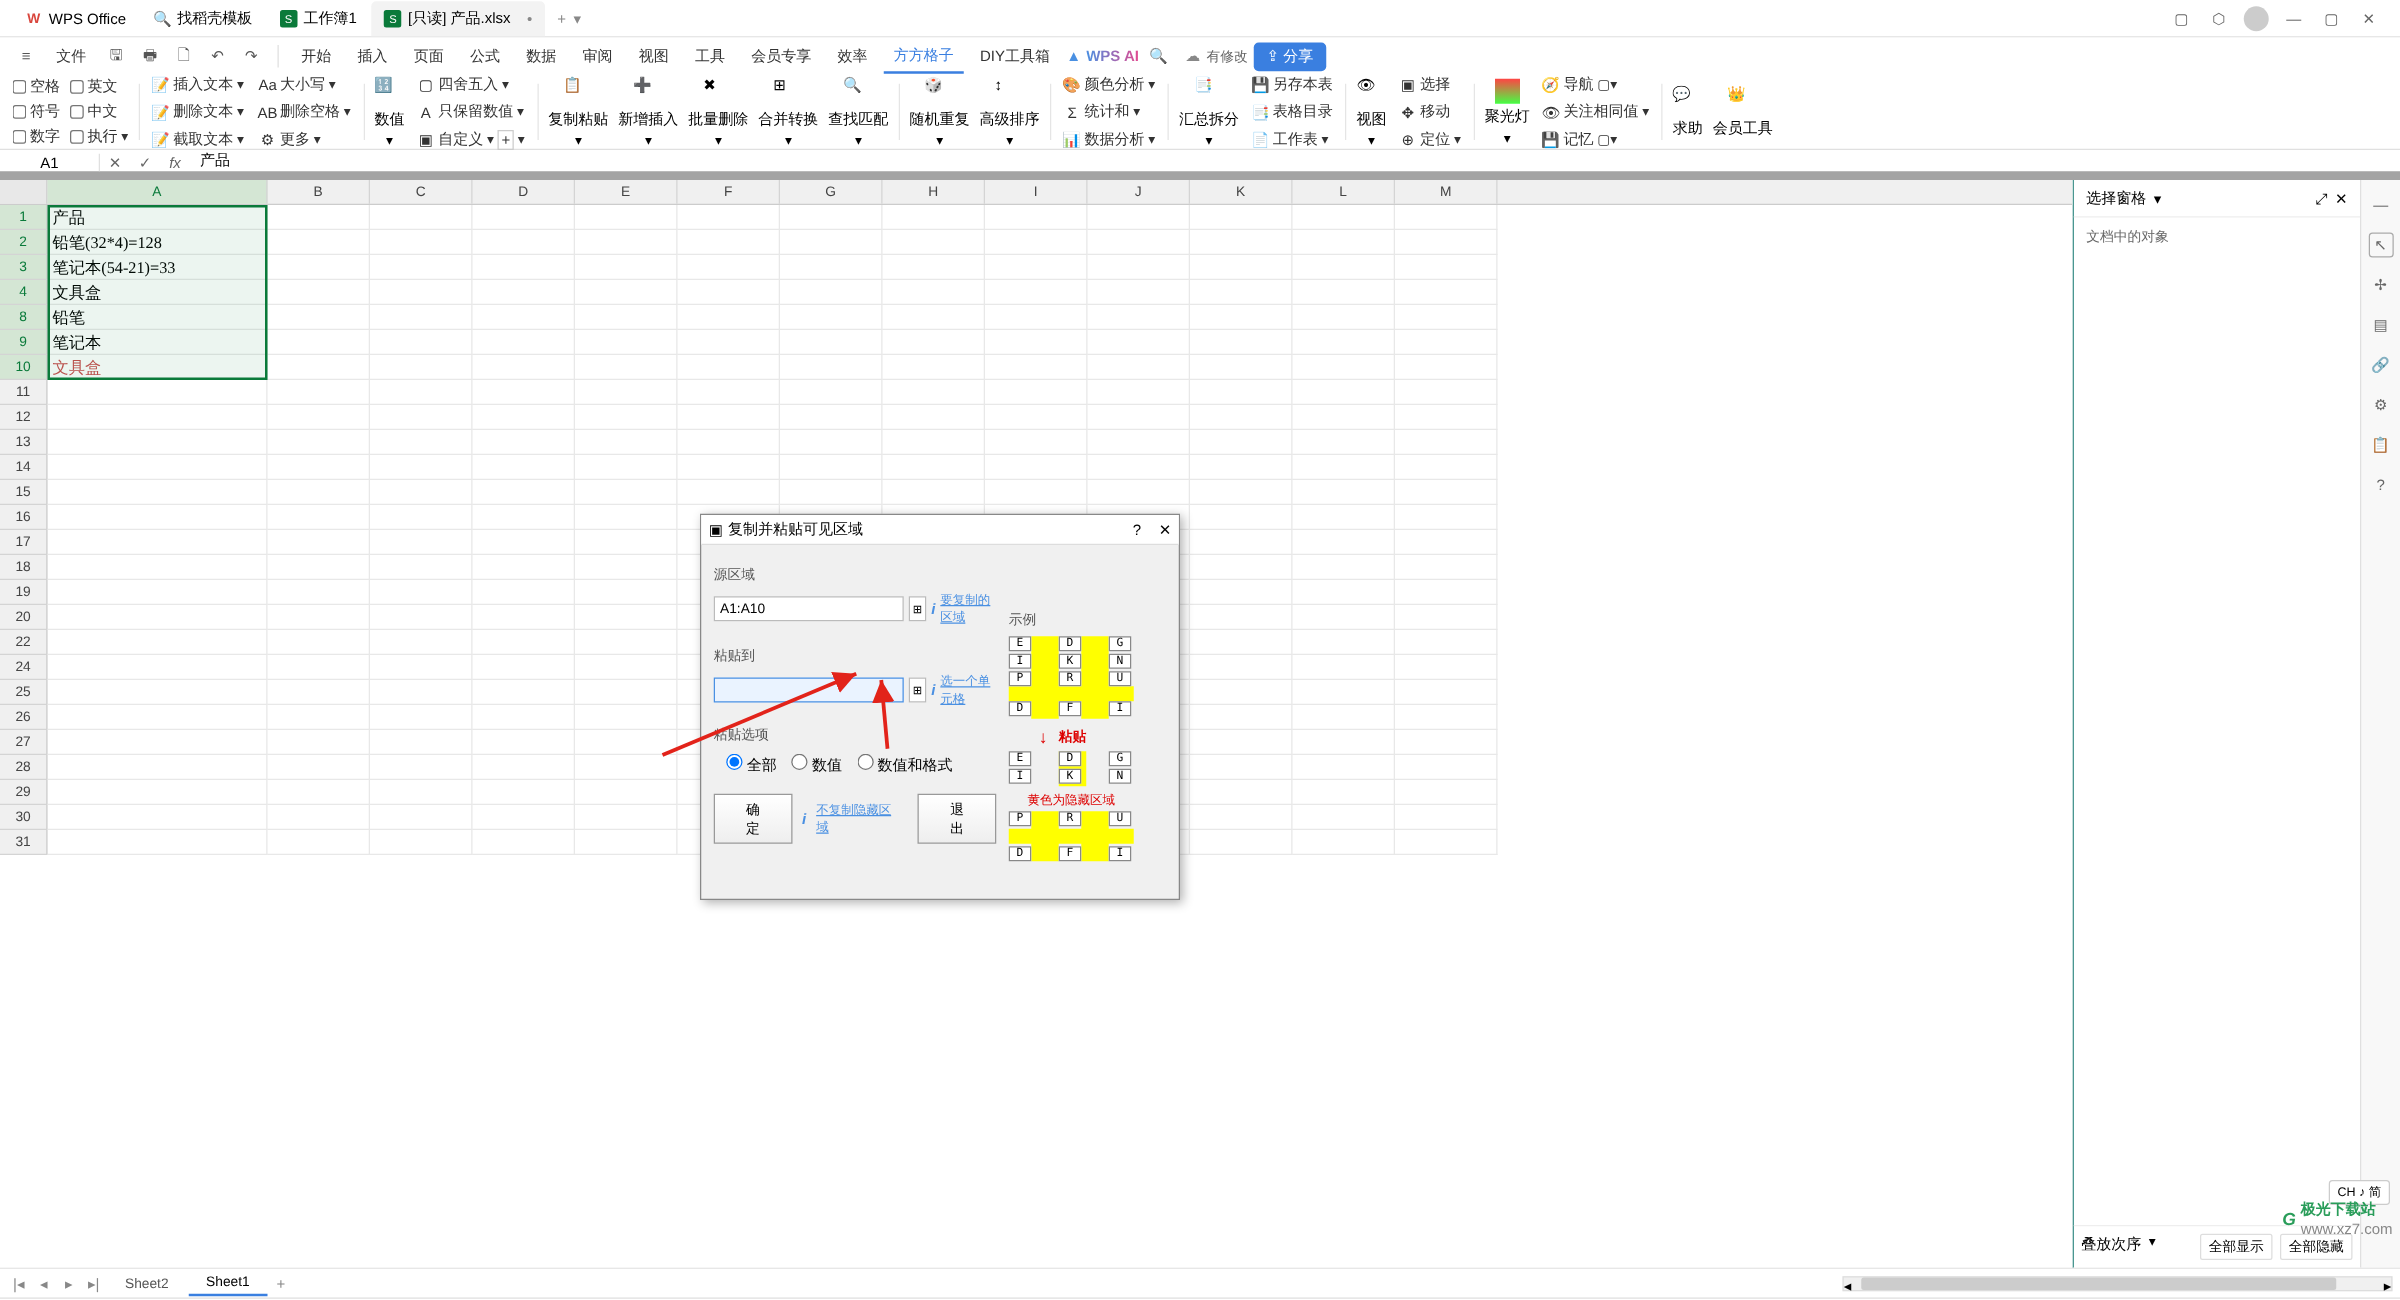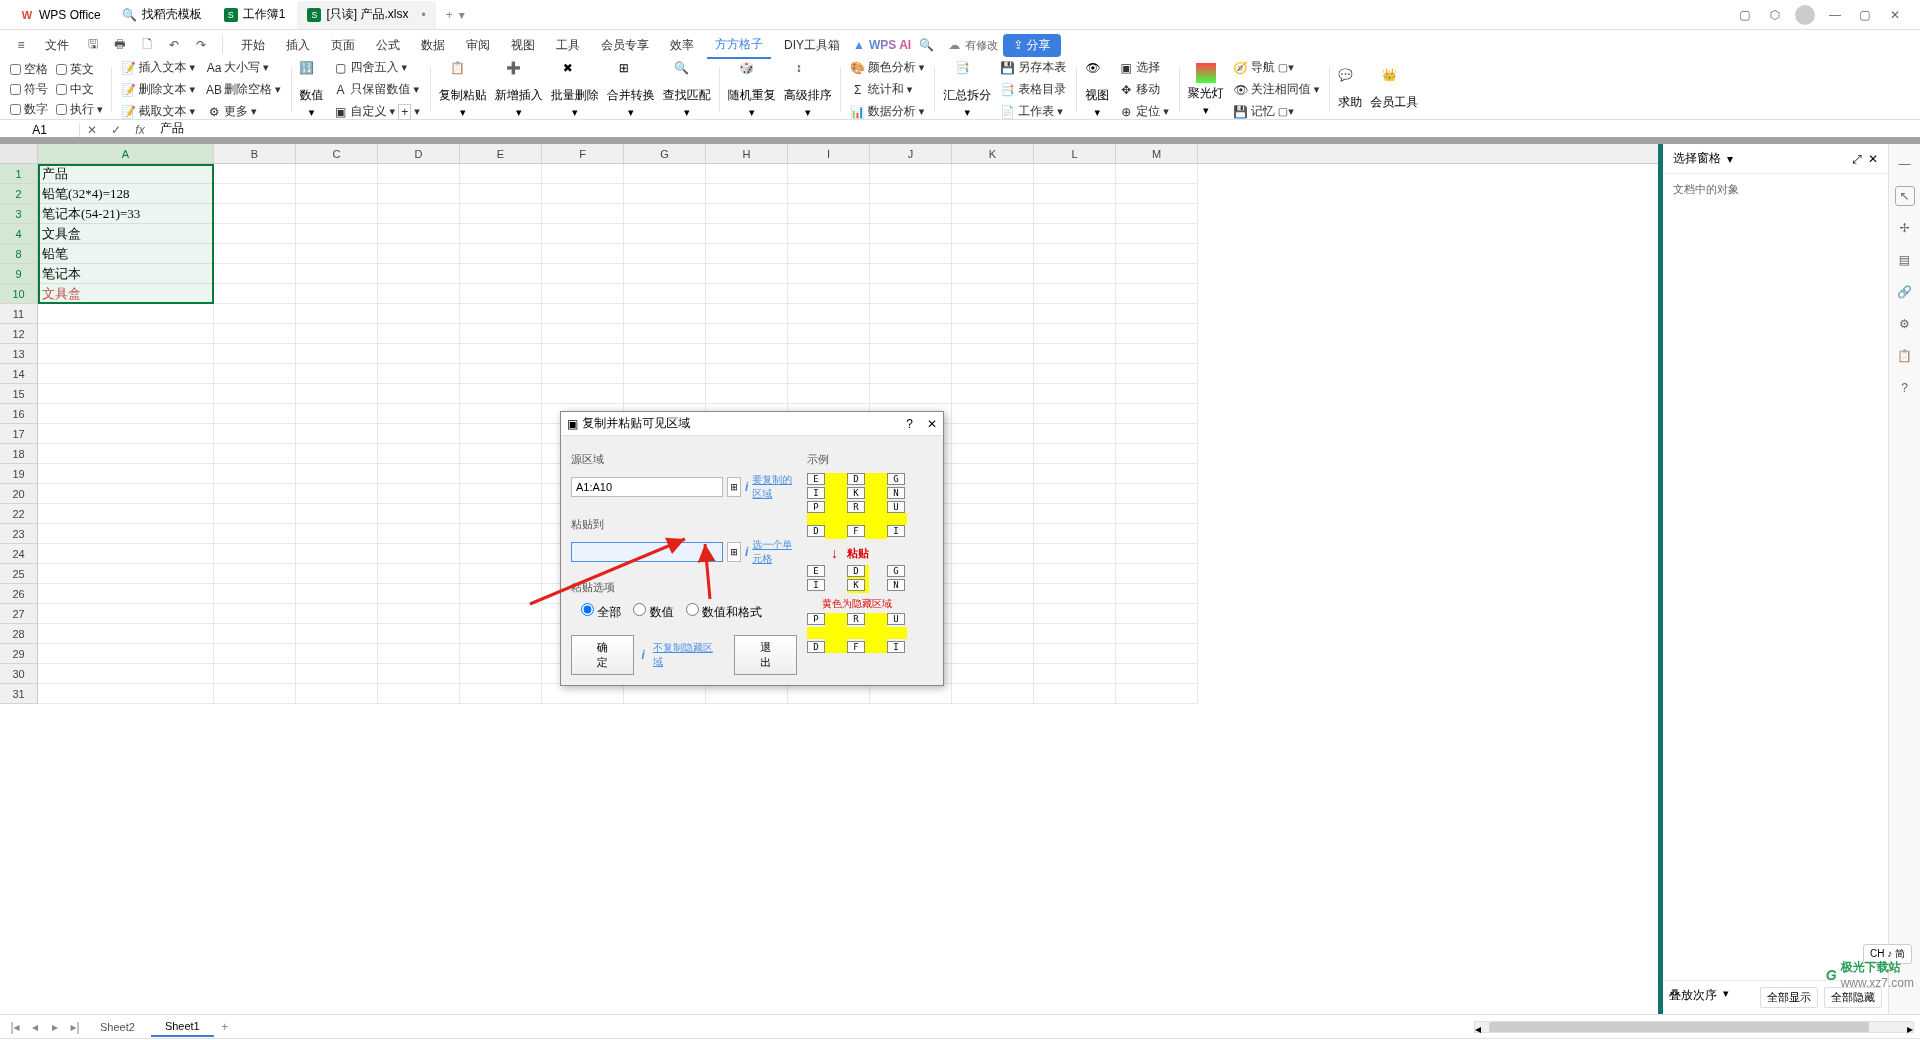--- a/index.html
+++ b/index.html
@@ -53,21 +53,21 @@
 .rows { display: flex; flex-direction: column; }
 .row { display: flex; height: 20px; }
 .rowhead { width: 38px; text-align: center; background: #f0f0f0; border-right: 1px solid #ccc; border-bottom: 1px solid #d4d4d4; font-size: 11px; color: #444; line-height: 20px; }
 .rowhead.sel { background: #d4e6d4; color: #0a7a3a; }
 .cell { width: 82px; border-right: 1px solid #e8e8e8; border-bottom: 1px solid #e8e8e8; padding: 0 4px; line-height: 20px; font-size: 13px; font-family: SimSun, serif; overflow: hidden; white-space: nowrap; }
 .cell.wide { width: 176px; }
 .selection { position: absolute; border: 2px solid #0a7a3a; background: rgba(10,122,58,0.08); pointer-events: none; }
 .sel-last { color: #c94f4f; }
 
 
-.sidepanel { width: 230px; background: #fff; border-left: 5px solid #0f766e; display: flex; flex-direction: column; }
+.sidepanel { width: 230px; background: #fff; border-left: 1px solid #0f766e; display: flex; flex-direction: column; }
 .sidepanel .sp-head { height: 30px; display: flex; align-items: center; padding: 0 10px; border-bottom: 1px solid #eee; gap: 6px; }
 .sidepanel .sp-body { flex: 1; padding: 8px 10px; font-size: 11px; color: #666; }
 .sidepanel .sp-foot { padding: 6px; display: flex; align-items: flex-start; gap: 6px; border-top: 1px solid #eee; font-size: 11px; }
 .sp-btn { padding: 2px 6px; border: 1px solid #ddd; border-radius: 2px; cursor: pointer; font-size: 11px; }
 
 
 .righttoolbar { width: 32px; background: #f8f8f8; border-left: 1px solid #e0e0e0; display: flex; flex-direction: column; align-items: center; gap: 12px; padding-top: 10px; }
 .righttoolbar .rtb { width: 20px; height: 20px; cursor: pointer; color: #666; display:flex; align-items:center; justify-content:center; }
 
 
@@ -79,21 +79,21 @@
 .dialog .section-label { font-size: 11px; color: #555; margin-bottom: 6px; margin-top: 6px; }
 .dialog .input-row { display: flex; align-items: center; gap: 4px; margin-bottom: 4px; }
 .dialog .txtinput { flex: 1; border: 1px solid #bbb; height: 20px; padding: 0 4px; font-size: 11px; background: #fff; }
 .dialog .txtinput.focus { border: 1px solid #4a90e2; background: #eaf3ff; }
 .dialog .refbtn { width: 18px; height: 20px; border: 1px solid #bbb; background: #fff; cursor: pointer; font-size: 9px; display:flex; align-items:center; justify-content:center; }
 .dialog .info { color: #4a90e2; font-size: 10px; cursor: pointer; text-decoration: underline; }
 .dialog .info-i { color: #4a90e2; font-style: italic; font-weight: bold; }
 .dialog .radio-row { display: flex; gap: 12px; margin: 8px 0 14px 10px; font-size: 11px; }
 .dialog .btn-row { display: flex; gap: 8px; align-items: center; }
 .dialog .btn { padding: 4px 20px; border: 1px solid #999; background: linear-gradient(#fff,#eee); cursor: pointer; font-size: 11px; }
-.dialog .example { width: 126px; }
+.dialog .example { width: 126px; margin-top: 36px; }
 .dialog .ex-grid { position: relative; }
 .dialog .ex-cell { position: absolute; width: 18px; height: 12px; border: 1px solid #888; background: #fff; font-size: 9px; text-align: center; line-height: 11px; font-family: monospace; }
 .dialog .ex-yellow { position: absolute; background: #ffff00; }
 .dialog .paste-label { color: #d00; font-size: 11px; font-weight: bold; }
 .dialog .yellow-note { color: #d00; font-size: 10px; text-align: center; }
 .dialog .arrow-down { color: #d00; font-size: 14px; }
 
 
 .red-arrow { position: absolute; pointer-events: none; }
 
@@ -596,36 +596,20 @@
           <div class="cell"></div>
           <div class="cell"></div>
           <div class="cell"></div>
           <div class="cell"></div>
           <div class="cell"></div>
           <div class="cell"></div>
           <div class="cell"></div>
           <div class="cell"></div>
         </div>
         <div class="row">
-          <div class="rowhead">23</div>
-          <div class="cell wide"></div>
-          <div class="cell"></div>
-          <div class="cell"></div>
-          <div class="cell"></div>
-          <div class="cell"></div>
-          <div class="cell"></div>
-          <div class="cell"></div>
-          <div class="cell"></div>
-          <div class="cell"></div>
-          <div class="cell"></div>
-          <div class="cell"></div>
-          <div class="cell"></div>
-          <div class="cell"></div>
-        </div>
-        <div class="row">
           <div class="rowhead">24</div>
           <div class="cell wide"></div>
           <div class="cell"></div>
           <div class="cell"></div>
           <div class="cell"></div>
           <div class="cell"></div>
           <div class="cell"></div>
           <div class="cell"></div>
           <div class="cell"></div>
           <div class="cell"></div>

